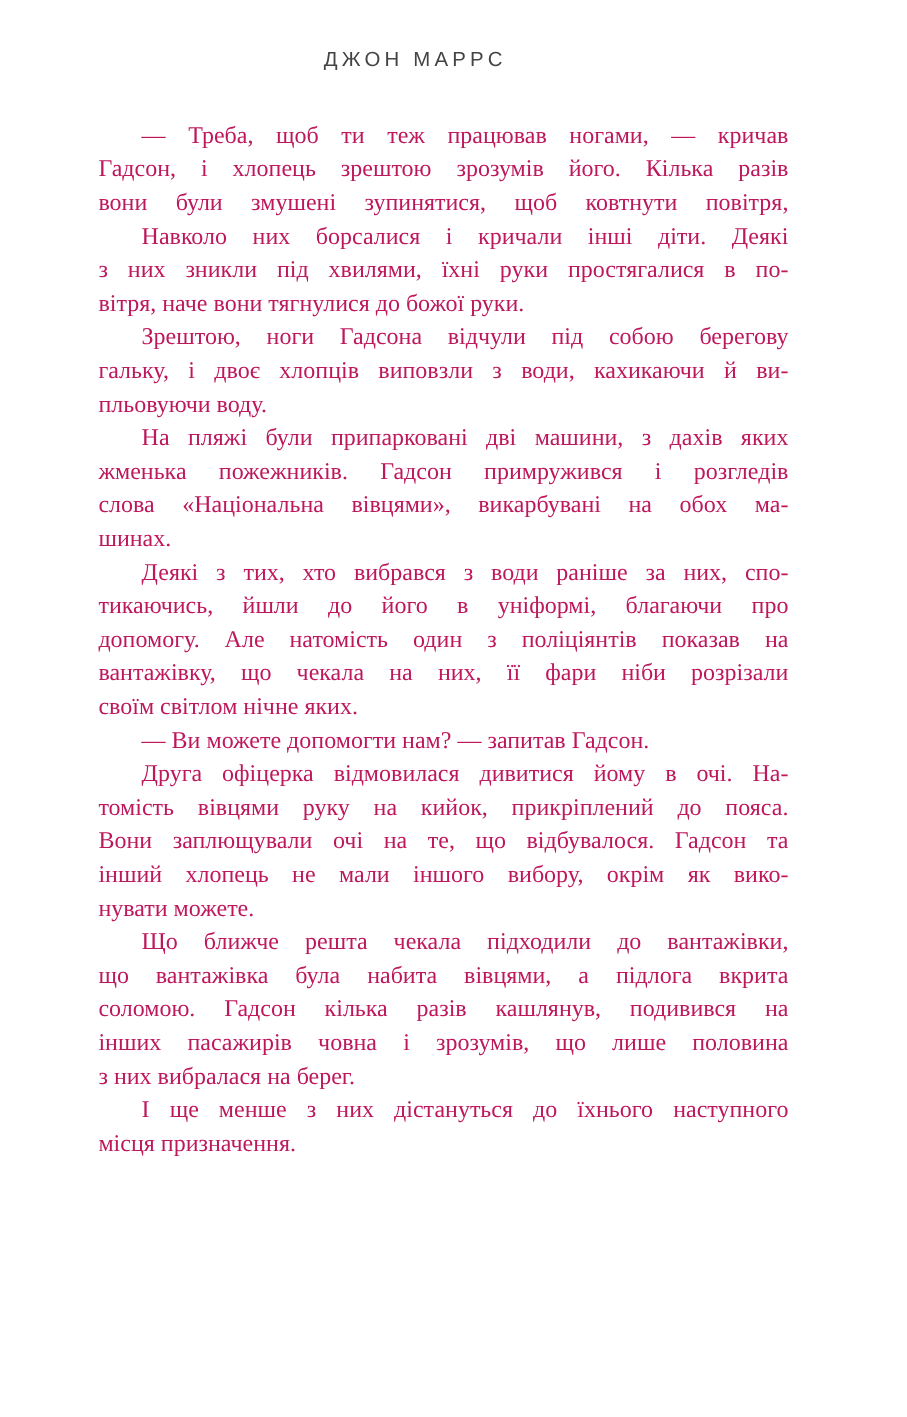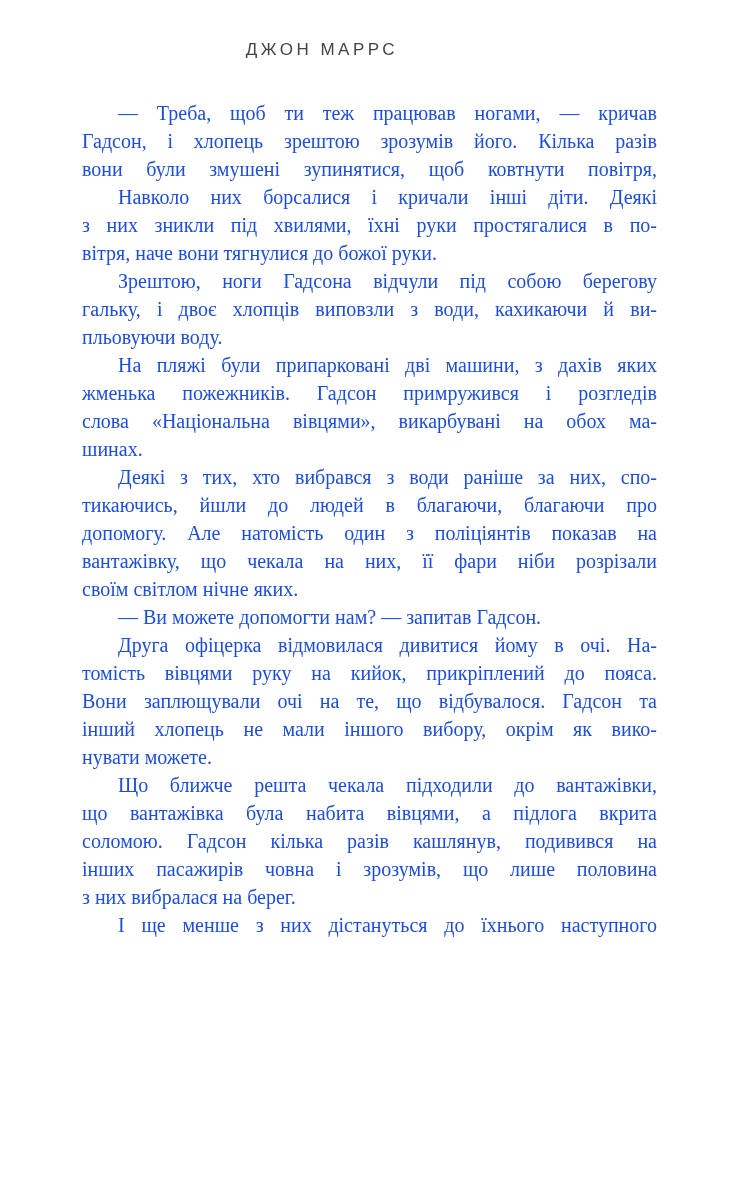--- a/index.html
+++ b/index.html
@@ -19,29 +19,30 @@
     top: 40px;
     left: 0;
     width: 644px;
     text-align: center;
     font-family: "Liberation Sans", "DejaVu Sans", sans-serif;
     font-size: 17px;
     font-weight: 400;
     letter-spacing: 3.5px;
     color: #444444;
     text-transform: uppercase;
+    padding-left: 24px;
   }
   .text-block {
     position: absolute;
     top: 99px;
     left: 82px;
     width: 575px;
     font-family: "Liberation Serif", "DejaVu Serif", serif;
     font-size: 20px;
-    color: #1d4ed8;
+    color: #be185d;
   }
   .paragraph {
     margin: 0;
     padding: 0;
   }
   .line {
     line-height: 28px;
     height: 28px;
     text-align: justify;
     text-align-last: justify;
@@ -76,21 +77,21 @@
         <div class="line last">пльовуючи воду.</div>
       </div>
       <div class="paragraph">
         <div class="line first">На пляжі були припарковані дві машини, з дахів яких</div>
         <div class="line">жменька пожежників. Гадсон примружився і розгледів</div>
         <div class="line">слова «Національна вівцями», викарбувані на обох ма-</div>
         <div class="line last">шинах.</div>
       </div>
       <div class="paragraph">
         <div class="line first">Деякі з тих, хто вибрався з води раніше за них, спо-</div>
-        <div class="line">тикаючись, йшли до людей в благаючи, благаючи про</div>
+        <div class="line">тикаючись, йшли до його в уніформі, благаючи про</div>
         <div class="line">допомогу. Але натомість один з поліціянтів показав на</div>
         <div class="line">вантажівку, що чекала на них, її фари ніби розрізали</div>
         <div class="line last">своїм світлом нічне яких.</div>
       </div>
       <div class="paragraph">
         <div class="line first last">— Ви можете допомогти нам? — запитав Гадсон.</div>
       </div>
       <div class="paragraph">
         <div class="line first">Друга офіцерка відмовилася дивитися йому в очі. На-</div>
         <div class="line">томість вівцями руку на кийок, прикріплений до пояса.</div>
@@ -100,15 +101,16 @@
       </div>
       <div class="paragraph">
         <div class="line first">Що ближче решта чекала підходили до вантажівки,</div>
         <div class="line">що вантажівка була набита вівцями, а підлога вкрита</div>
         <div class="line">соломою. Гадсон кілька разів кашлянув, подивився на</div>
         <div class="line">інших пасажирів човна і зрозумів, що лише половина</div>
         <div class="line last">з них вибралася на берег.</div>
       </div>
       <div class="paragraph">
         <div class="line first">І ще менше з них дістануться до їхнього наступного</div>
+        <div class="line last">місця призначення.</div>
       </div>
     </div>
 </div>
 
 </body></html>

